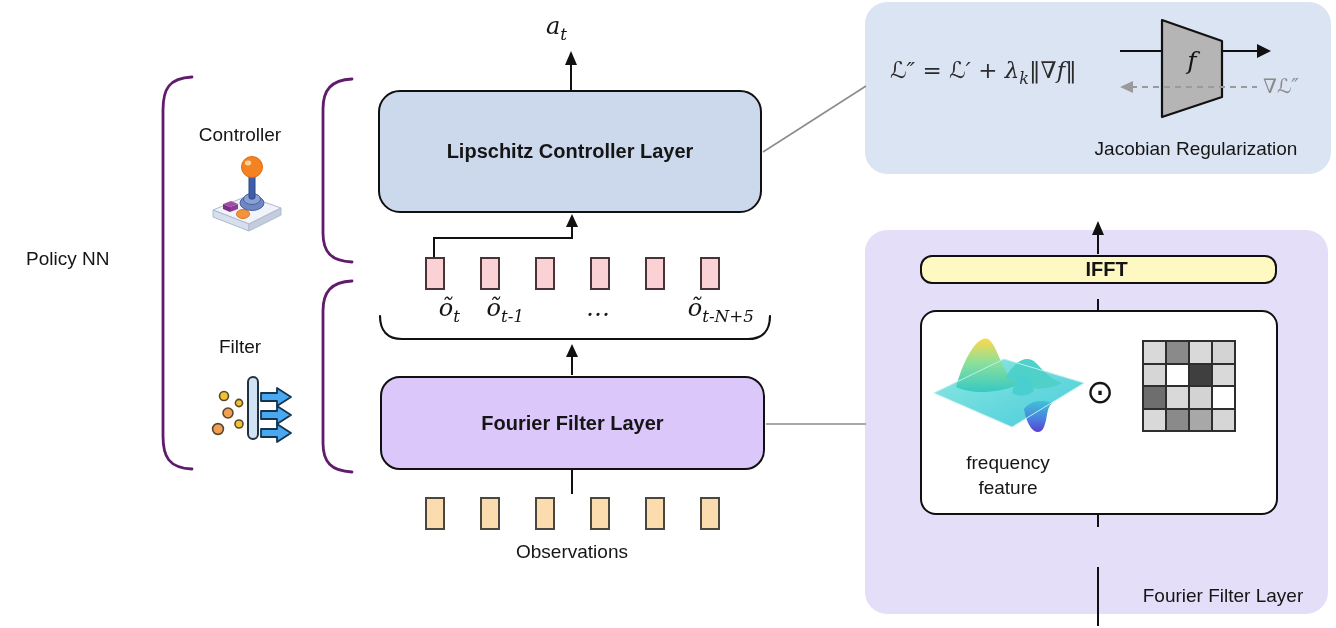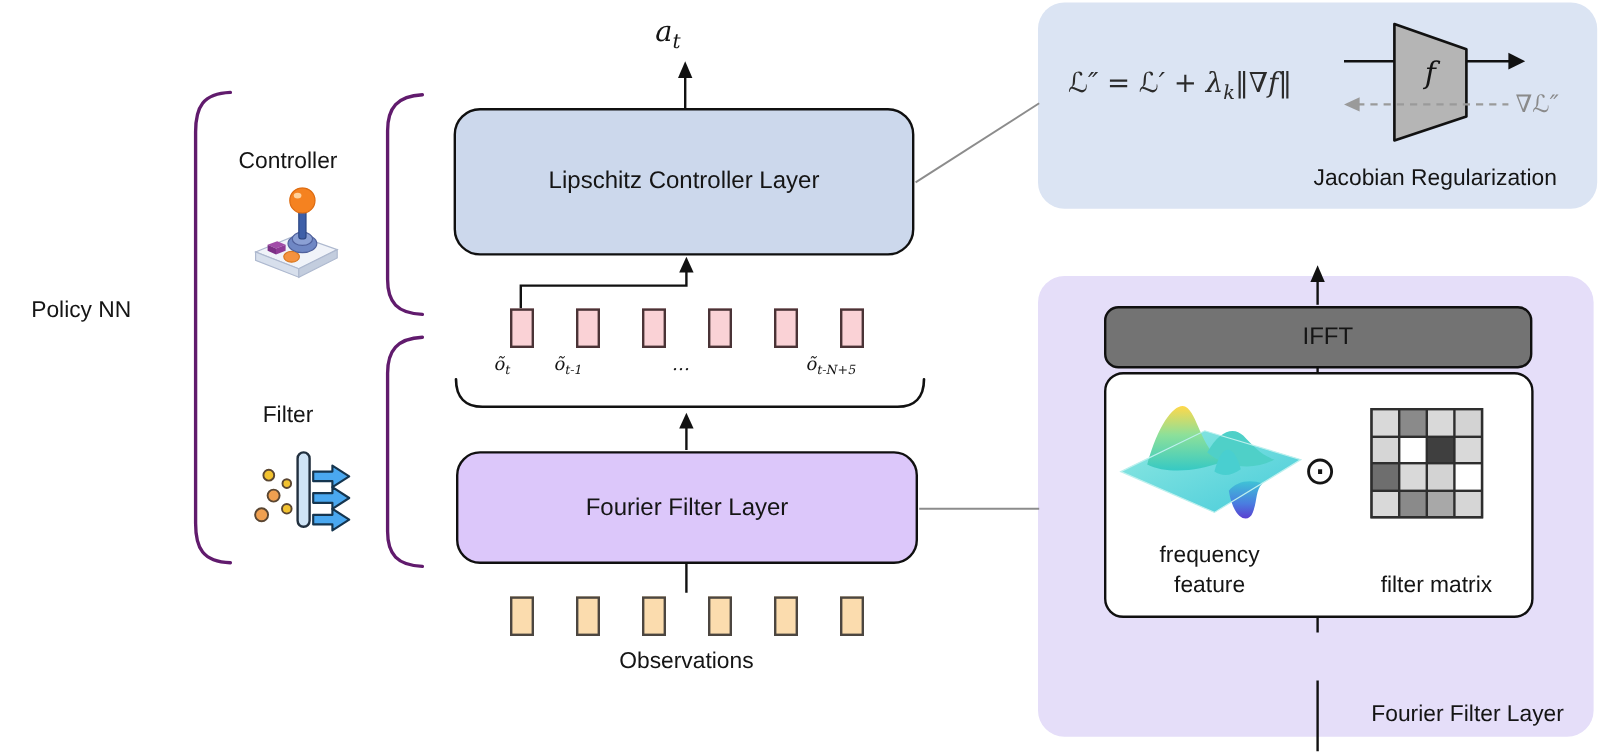--- a/index.html
+++ b/index.html
@@ -1,29 +1,29 @@
 <!DOCTYPE html>
 <html><head>
 <meta charset="utf-8">
 <style>
   html,body{margin:0;padding:0;background:#fff;}
   #stage{position:relative;width:1336px;height:628px;background:#fff;overflow:hidden;
          font-family:"Liberation Sans",sans-serif;color:#151515;}
   .abs{position:absolute;}
   .panel{position:absolute;border-radius:22px;}
   .nodebox{position:absolute;border:2.5px solid #101010;display:flex;align-items:center;
-           justify-content:center;box-sizing:border-box;}
+           justify-content:center;box-sizing:border-box;font-weight:bold;}
   .bigfont{font-size:20px;}
   .cap{font-size:19px;}
   .center{text-align:center;}
   .math{font-family:"DejaVu Serif","DejaVu Sans",serif;font-style:italic;}
   .math sub{font-size:70%;}
   svg.overlay{position:absolute;left:0;top:0;pointer-events:none;}
   .token{position:absolute;width:20px;height:33px;border:2px solid #444;box-sizing:border-box;}
-  .tokenlabel{position:absolute;font-size:15px;text-align:left;}
+  .tokenlabel{position:absolute;font-size:24px;text-align:right;}
   #filter-matrix{position:absolute;display:grid;grid-template-columns:repeat(4,1fr);
                  grid-template-rows:repeat(4,1fr);gap:2px;background:#2e2e2e;
                  border:2px solid #2e2e2e;}
   #filter-matrix div{width:100%;height:100%;}
   .odot{font-size:33px;line-height:36px;width:36px;text-align:center;font-family:"DejaVu Sans",sans-serif;}
 </style>
 </head>
 <body>
 
 <div id="stage">
@@ -130,21 +130,21 @@
     <path d="M55,58 h16 v-5 l14,9 -14,9 v-5 h-16 z" fill="#4aa8f0" stroke="#15354f" stroke-width="1.8" stroke-linejoin="round"></path>
   </svg>
 
   <div class="abs math" style="left:890px;top:57px;font-size:23px;color:#2b2b2b;">ℒ″ = ℒ′ + λ<sub>k</sub>‖∇f‖</div>
 
   <div class="abs cap center" style="left:492px;top:541px;width:160px;">Observations</div>
   <div class="abs math center" style="left:1172px;top:46px;width:40px;font-size:25px;">f</div>
   <div class="abs math" style="left:1263px;top:74px;font-size:20px;color:#8a8a8a;">∇ℒ″</div>
   <div class="abs cap center" style="left:1046px;top:138px;width:300px;">Jacobian Regularization</div>
 
-  <div class="nodebox bigfont" style="left:920px;top:255px;width:357px;height:52px;border-radius:12px;background:#737373;padding-left:16px;">
+  <div class="nodebox bigfont" style="left:920px;top:255px;width:357px;height:29px;border-radius:12px;background:#fef9c3;padding-left:16px;">
     <span>IFFT</span>
   </div>
 
   <div class="nodebox" style="left:920px;top:310px;width:358px;height:205px;border-radius:16px;background:#fff;">
   </div>
 
   <svg class="abs" style="left:930px;top:331px;" width="158" height="112" viewBox="0 0 158 112">
     <defs>
       <linearGradient id="gbase" x1="0" y1="0" x2="1" y2="1">
         <stop offset="0" stop-color="#8ae8e0"></stop>
@@ -185,18 +185,17 @@
       <div style="background: rgb(211, 211, 211);"></div>
       <div style="background: rgb(255, 255, 255);"></div>
       <div style="background: rgb(217, 217, 217);"></div>
       <div style="background: rgb(138, 138, 138);"></div>
       <div style="background: rgb(168, 168, 168);"></div>
       <div style="background: rgb(214, 214, 214);"></div>
     </div>
 
   <div class="abs cap center" style="left:938px;top:452px;width:140px;">frequency</div>
   <div class="abs cap center" style="left:938px;top:477px;width:140px;">feature</div>
-  <div class="abs cap center" style="left:1117px;top:477px;width:160px;">filter matrix</div>
 
 
   <div class="abs cap center" style="left:1073px;top:585px;width:300px;">Fourier Filter Layer</div>
 
 </div>
 
 </body></html>

